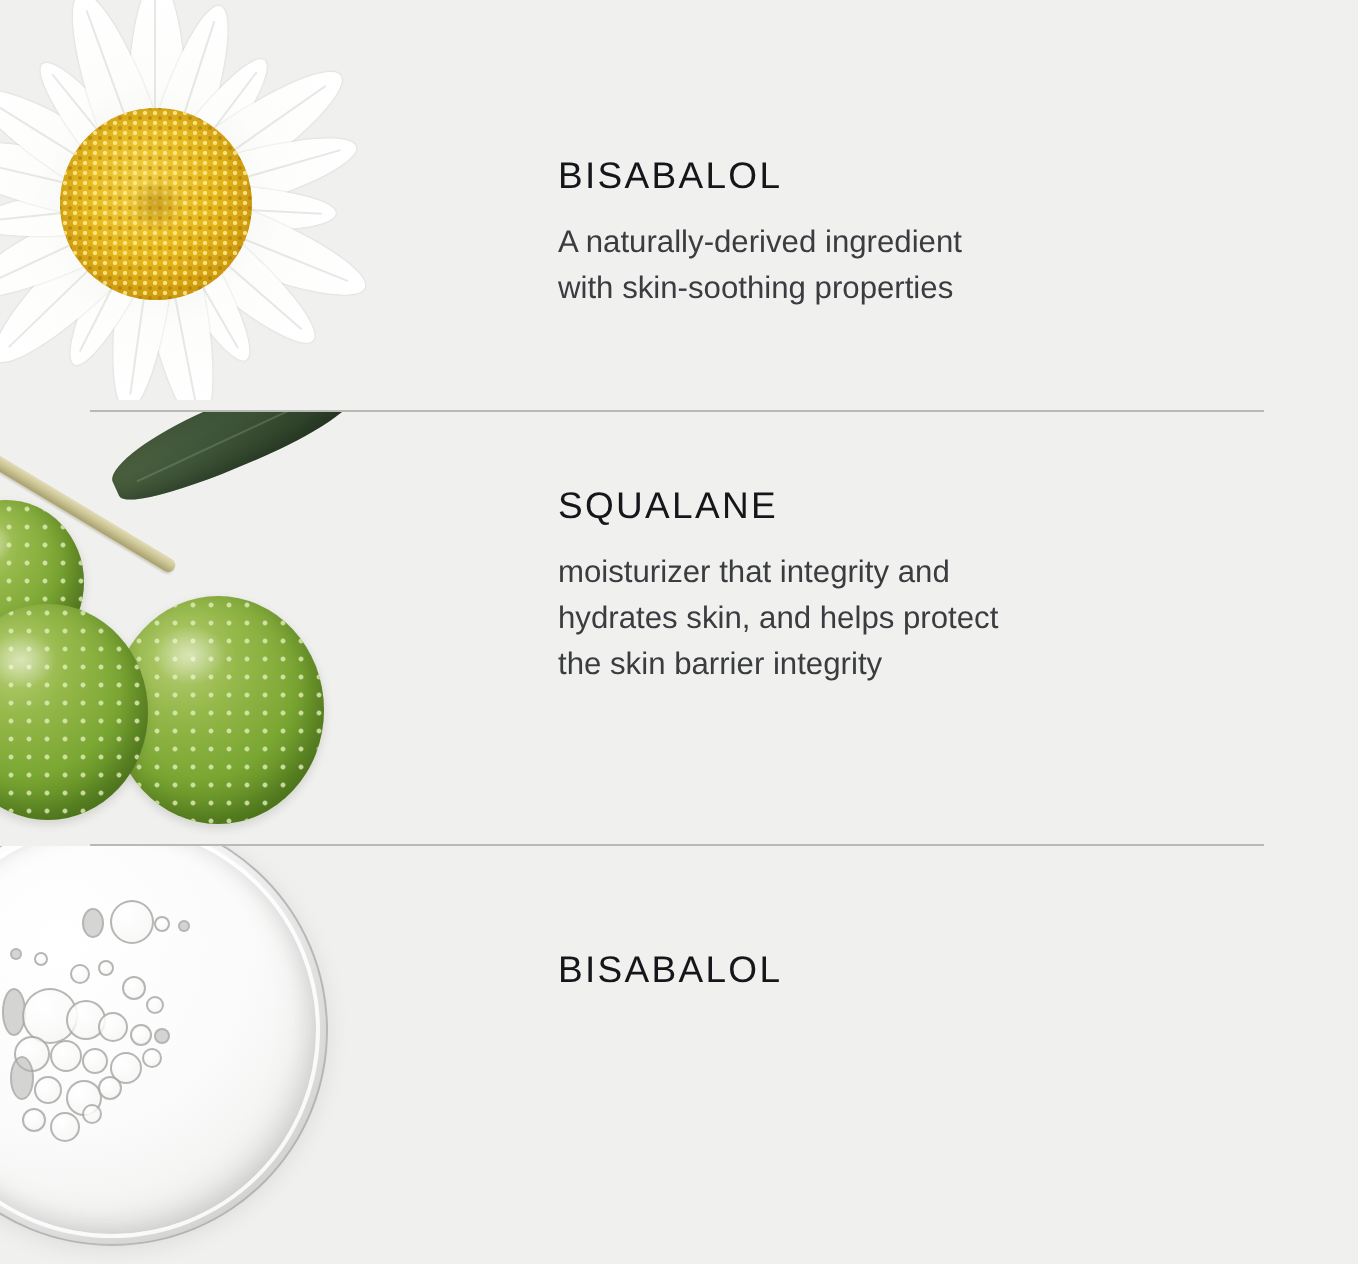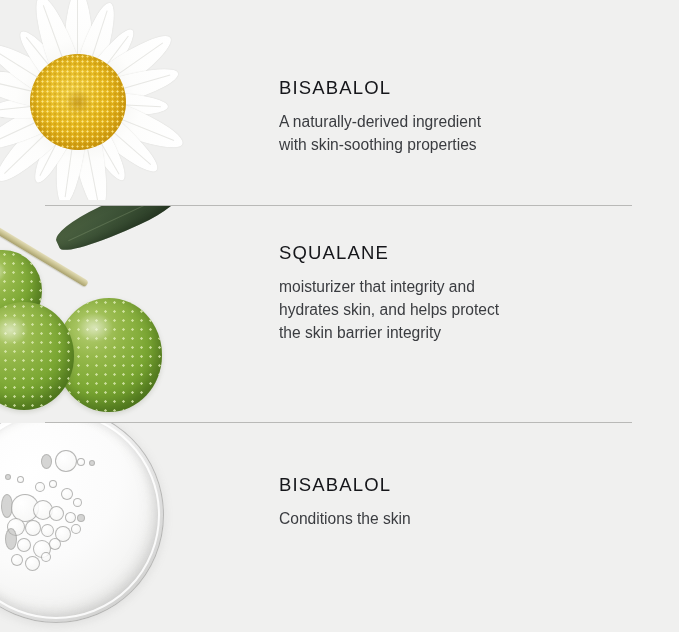--- a/index.html
+++ b/index.html
@@ -305,21 +305,20 @@
     <div class="olive olive-b"></div>
     <div class="olive olive-c"></div>
   </div>
 
   <div class="divider divider-2"></div>
 
   <div class="row row-glycerin">
     <div class="text-col tc-glycerin" style="top:52px">
       <p class="ingredient-title">BISABALOL</p>
       <p class="ingredient-desc">
-        <span class="ln">Conditions the skin</span>
       </p>
     </div>
   </div>
 
   <div class="img-stage stage-gel">
     <div class="gel-drop">
       <div class="rim"></div>
 
       <div class="bub solid" style="left:92px; top:46px;  width:9px;  height:13px;"></div>
       <div class="bub" style="left:106px;top:42px;  width:20px; height:20px;"></div>

